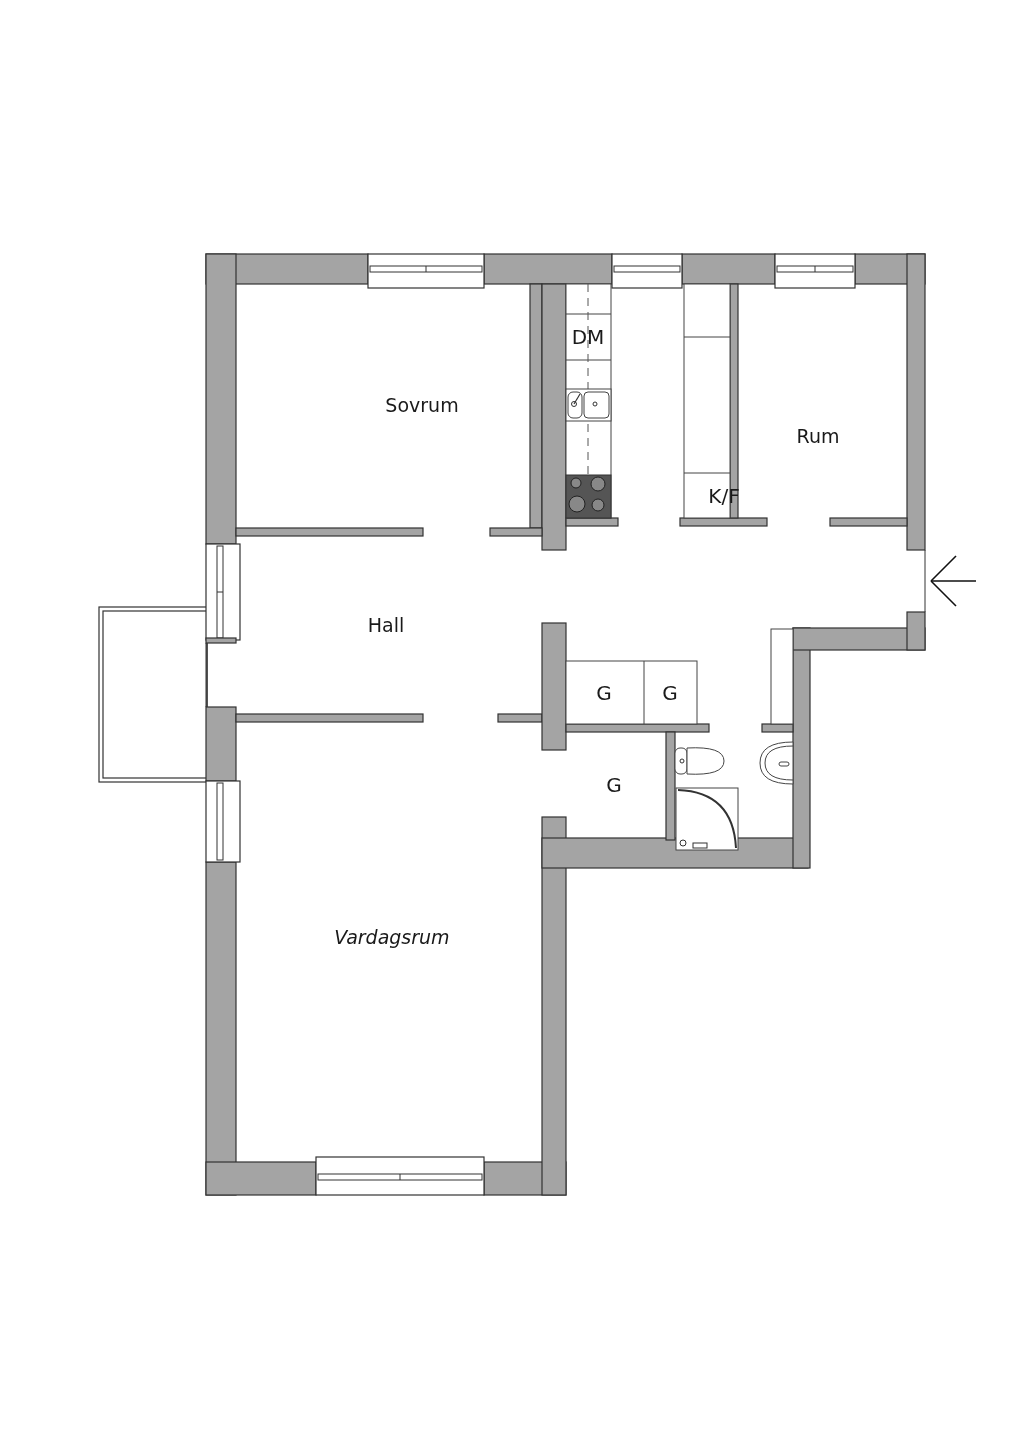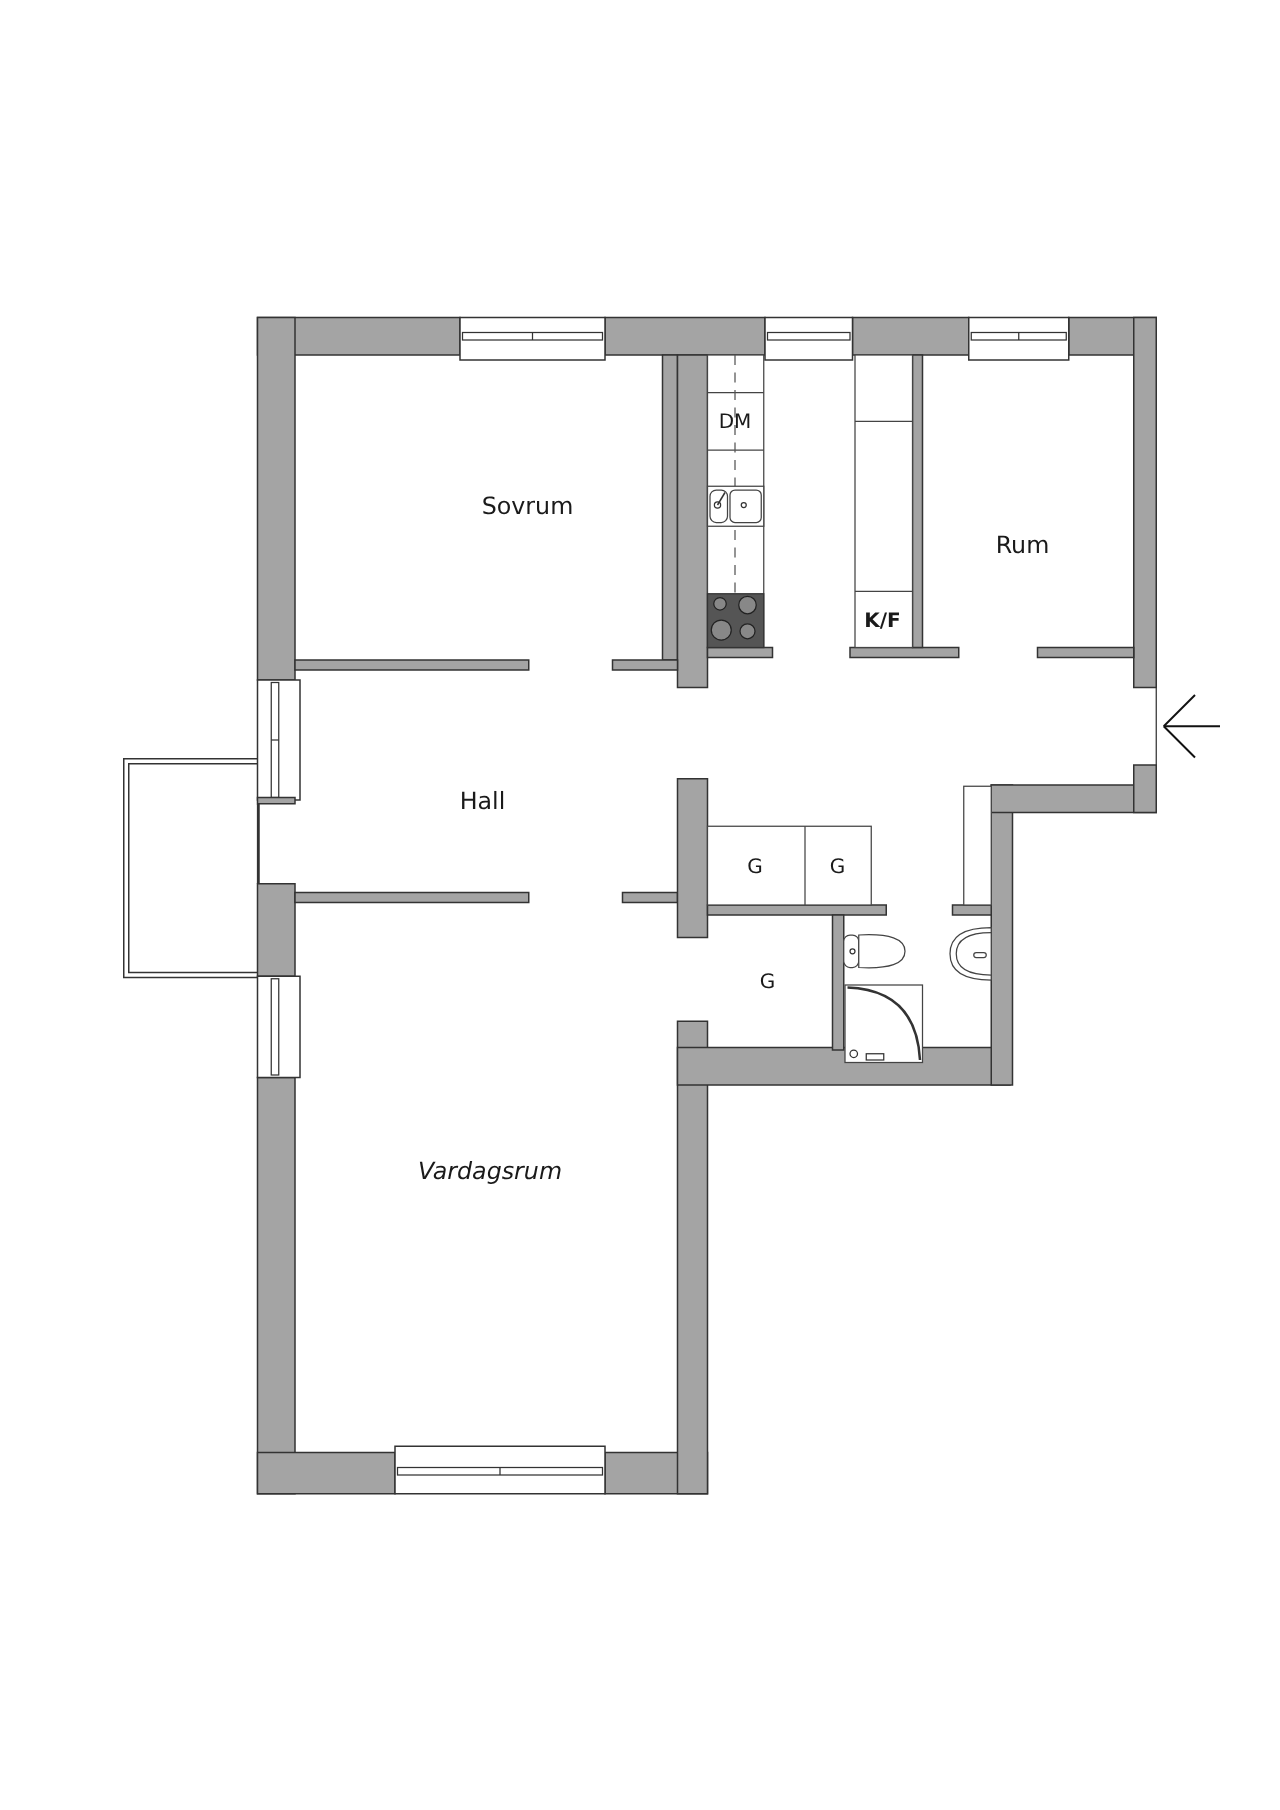--- a/index.html
+++ b/index.html
@@ -5,21 +5,21 @@
     html, body { margin: 0; padding: 0; background: #ffffff; }
     body { width: 1024px; height: 1448px; position: relative; overflow: hidden; font-family: "DejaVu Sans", sans-serif; }
     svg { position: absolute; left: 0; top: 0; }
     .wall { fill: #a4a4a4; stroke: #333333; stroke-width: 1.2; }
     .win { fill: #ffffff; stroke: #333333; stroke-width: 1.2; }
     .winline { fill: none; stroke: #333333; stroke-width: 1; }
     .fixture { fill: #ffffff; stroke: #444444; stroke-width: 1; }
     .thin { fill: none; stroke: #444444; stroke-width: 1; }
     .dash { fill: none; stroke: #555555; stroke-width: 1; stroke-dasharray: 8 6; }
     .label { position: absolute; color: #1a1a1a; font-size: 19px; white-space: nowrap; transform: translate(-50%, -50%); font-family: "DejaVu Sans", sans-serif; }
-    .label.small { font-size: 16px; }
+    .label.small { font-size: 20px; }
   </style>
 </head>
 <body>
 
 <svg width="1024" height="1448" viewBox="0 0 1024 1448" xmlns="http://www.w3.org/2000/svg">
 
   <g>
     <rect x="99" y="607" width="108" height="175" fill="none" stroke="#333" stroke-width="1.2"></rect>
     <rect x="103" y="611" width="104" height="167" fill="none" stroke="#333" stroke-width="1.2"></rect>
   </g>
@@ -171,19 +171,19 @@
 
   <g>
     <line x1="931" y1="581" x2="976" y2="581" stroke="#111" stroke-width="1.6"></line>
     <line x1="931" y1="581" x2="956" y2="556" stroke="#111" stroke-width="1.6"></line>
     <line x1="931" y1="581" x2="956" y2="606" stroke="#111" stroke-width="1.6"></line>
   </g>
 </svg>
 
 <div class="label" style="left:390px; top:405px;margin-left:32px;">Sovrum</div>
 <div class="label" style="left:818px; top:400px;margin-top:36px;">Rum</div>
-<div class="label" style="left:386px; top:625px;margin-top:16px;">Hall</div>
+<div class="label" style="left:386px; top:625px;">Hall</div>
 <div class="label" style="left:392px; top:937px;font-style:italic;">Vardagsrum</div>
 <div class="label small" style="left:588px; top:337px;">DM</div>
-<div class="label small" style="left:706px; top:496px;font-weight:bold;">K/F</div>
+<div class="label small" style="left:724px; top:496px;">K/F</div>
 <div class="label small" style="left:604px; top:693px;">G</div>
 <div class="label small" style="left:670px; top:693px;">G</div>
 <div class="label small" style="left:614px; top:785px;">G</div>
 
 </body></html>

